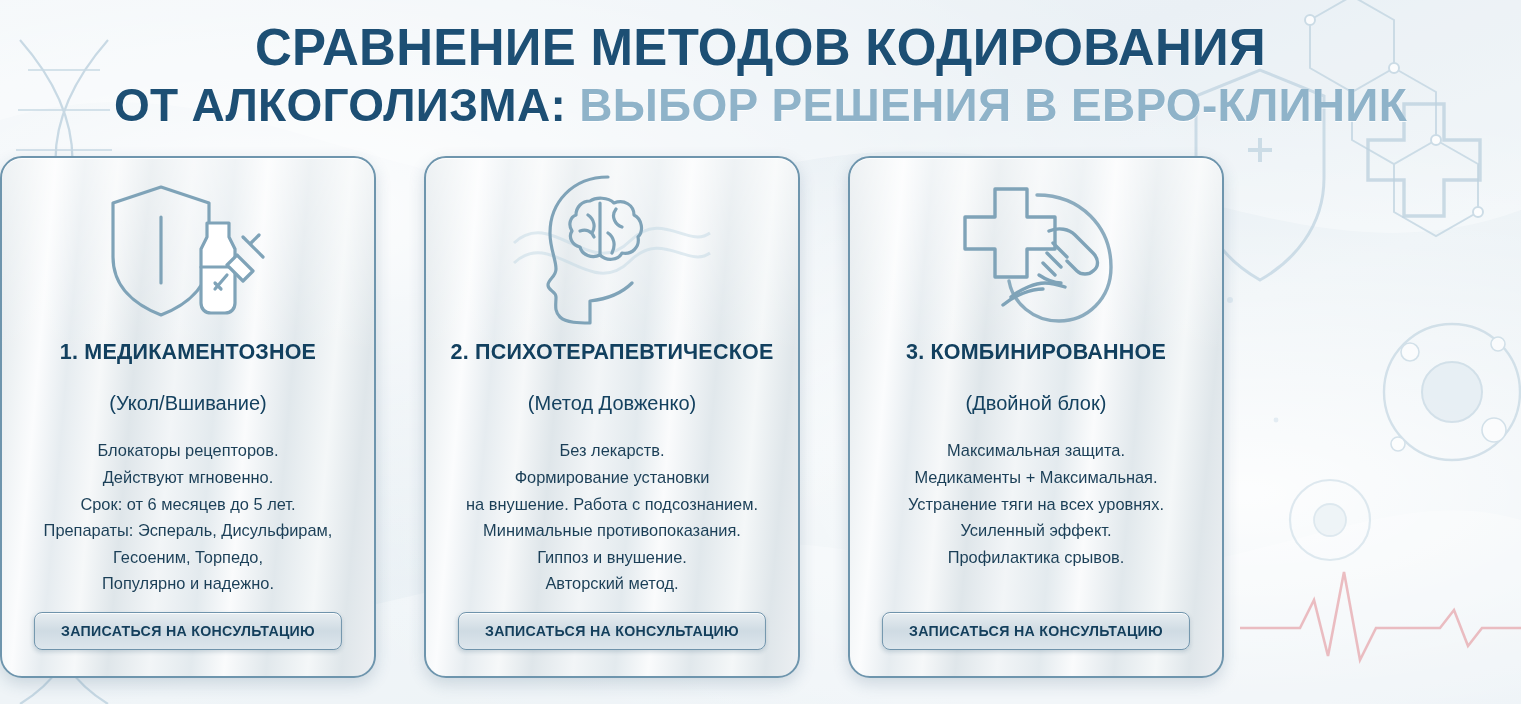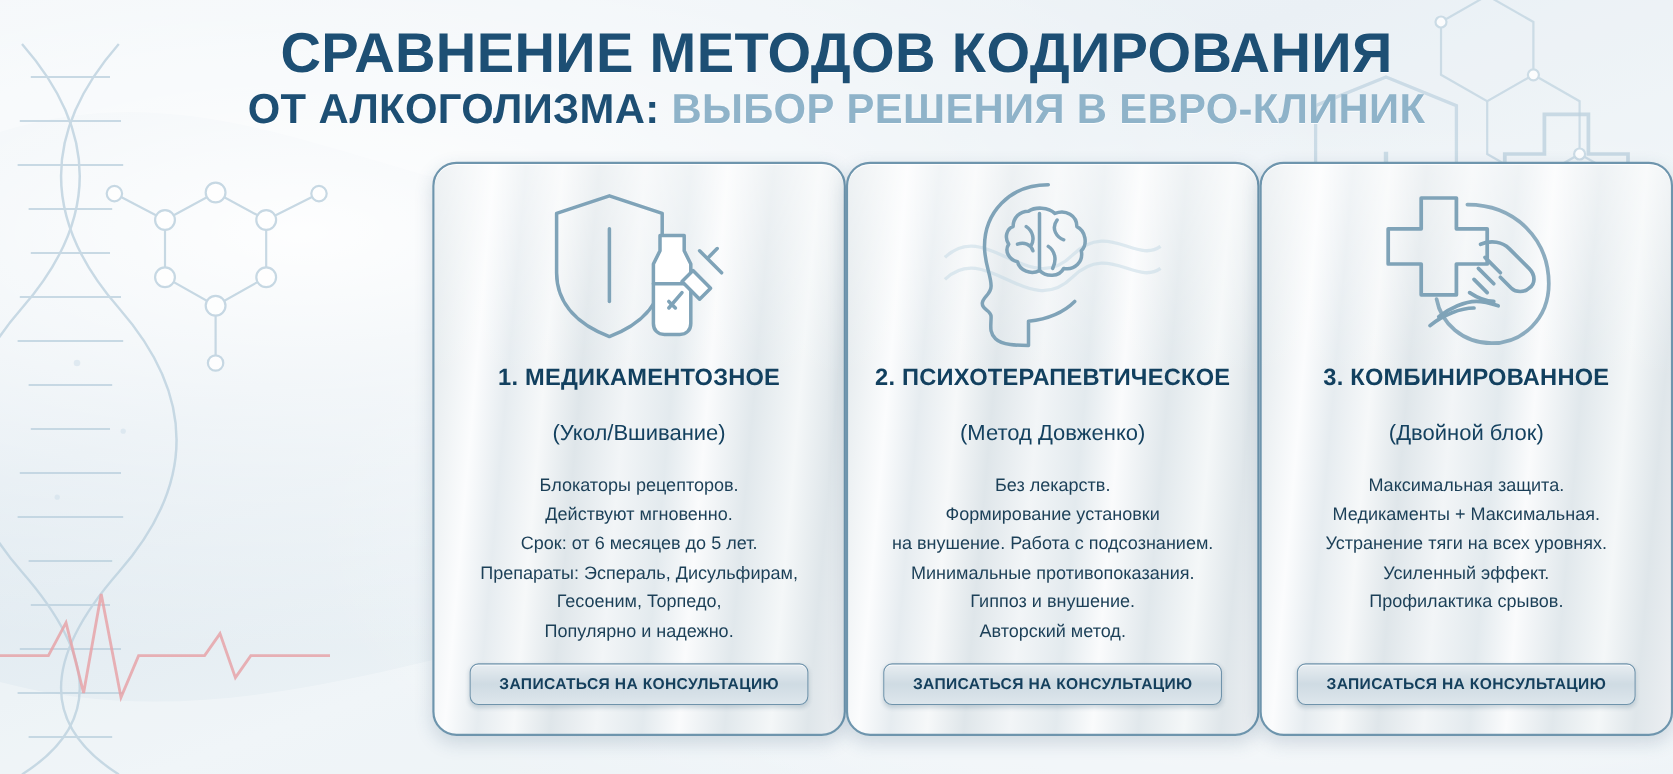--- a/index.html
+++ b/index.html
@@ -42,32 +42,33 @@
   }
   .title-line {
     font-weight: bold;
     font-size: 51px;
     letter-spacing: 0.3px;
     line-height: 1.18;
     color: #1d4f74;
     text-shadow: 0 1px 0 rgba(255,255,255,0.85);
   }
   .title-line.second {
-    font-size: 38px;
+    font-size: 46px;
   }
   .title-accent {
     color: #8fb3c9;
   }
 
   
   .cards {
     position: relative;
     z-index: 3;
     display: flex;
-    justify-content: flex-end;
+    justify-content: flex-start;
+    gap: 48px;
     margin-top: 24px;
   }
   .card {
     position: relative;
     width: 372px;
     height: 518px;
     border-radius: 22px;
     border: 2px solid #6e95ad;
     background:
       linear-gradient(95deg,

